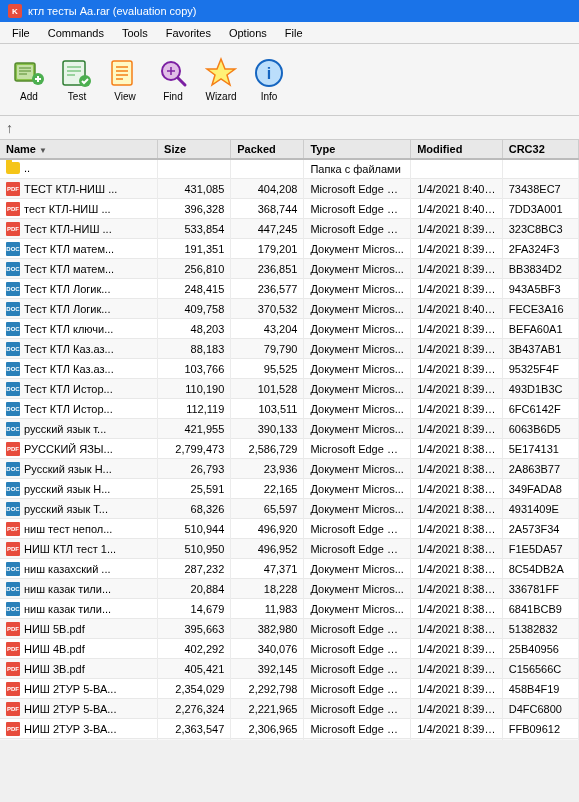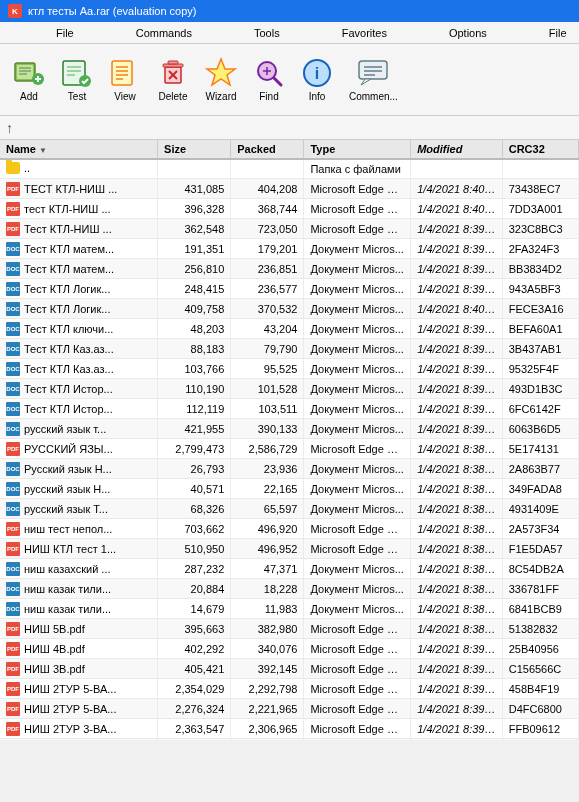--- a/index.html
+++ b/index.html
@@ -41,21 +41,20 @@
       padding: 2px 4px;
       height: 22px;
       gap: 2px;
     }
     .menu-item {
       padding: 2px 8px;
       cursor: pointer;
       font-size: 11px;
       color: #000;
       border-radius: 2px;
-      margin-left: 44px;
     }
     .toolbar {
       background: #f5f5f5;
       border-bottom: 1px solid #ccc;
       display: flex;
       align-items: center;
       padding: 4px 6px;
       gap: 2px;
       height: 72px;
     }
@@ -125,21 +124,21 @@
       white-space: nowrap;
       overflow: hidden;
       text-overflow: ellipsis;
       border-right: 1px solid #ebebeb;
       max-width: 0;
     }
     .col-name { width: 155px; }
     .col-size { width: 72px; text-align: right; }
     .col-packed { width: 72px; text-align: right; margin-left: 10px; }
     .col-type { width: 105px; }
-    .col-modified { width: 90px; font-style: italic; }
+    .col-modified { width: 90px; }
     .col-crc { width: 75px; }
     .file-icon {
       display: inline-flex;
       align-items: center;
       gap: 4px;
     }
     .icon-folder {
       width: 14px; height: 12px;
       background: #f5c518;
       border-radius: 0 2px 2px 2px;
@@ -245,77 +244,53 @@
         <rect x="3" y="4" width="20" height="24" rx="2" fill="#FFF9C4" stroke="#F57F17" stroke-width="1.5"></rect>
         <line x1="7" y1="10" x2="19" y2="10" stroke="#F57F17" stroke-width="1.5"></line>
         <line x1="7" y1="14" x2="19" y2="14" stroke="#F57F17" stroke-width="1.5"></line>
         <line x1="7" y1="18" x2="19" y2="18" stroke="#F57F17" stroke-width="1.5"></line>
         <line x1="7" y1="22" x2="14" y2="22" stroke="#F57F17" stroke-width="1.5"></line>
       </svg>
     </span>
     <span>View</span>
   </button>
 
-  <button class="toolbar-btn">
-    <span class="toolbar-icon">
-      <svg width="32" height="32" viewBox="0 0 32 32">
-        <rect x="8" y="10" width="16" height="16" rx="1" fill="#FFCDD2" stroke="#C62828" stroke-width="1.5"></rect>
-        <line x1="12" y1="14" x2="20" y2="22" stroke="#C62828" stroke-width="2"></line>
-        <line x1="20" y1="14" x2="12" y2="22" stroke="#C62828" stroke-width="2"></line>
-        <rect x="6" y="7" width="20" height="3" rx="1" fill="#EF9A9A" stroke="#C62828" stroke-width="1"></rect>
-        <rect x="11" y="4" width="10" height="3" rx="1" fill="#EF9A9A" stroke="#C62828" stroke-width="1"></rect>
-      </svg>
-    </span>
-    <span>Delete</span>
-  </button>
-
-  <button class="toolbar-btn">
-    <span class="toolbar-icon">
-      <svg width="32" height="32" viewBox="0 0 32 32">
-        <polygon points="16,2 20,12 30,12 22,18 25,28 16,22 7,28 10,18 2,12 12,12" fill="#FFF176" stroke="#F57F17" stroke-width="1.5"></polygon>
-      </svg>
-    </span>
-    <span>Wizard</span>
-  </button>
 
   <button class="toolbar-btn">
     <span class="toolbar-icon">
       <svg width="32" height="32" viewBox="0 0 32 32">
         <circle cx="14" cy="14" r="9" fill="#E1BEE7" stroke="#7B1FA2" stroke-width="2"></circle>
         <line x1="21" y1="21" x2="28" y2="28" stroke="#7B1FA2" stroke-width="3" stroke-linecap="round"></line>
         <line x1="10" y1="14" x2="18" y2="14" stroke="#7B1FA2" stroke-width="1.5"></line>
         <line x1="14" y1="10" x2="14" y2="18" stroke="#7B1FA2" stroke-width="1.5"></line>
       </svg>
     </span>
     <span>Find</span>
   </button>
 
   <button class="toolbar-btn">
     <span class="toolbar-icon">
       <svg width="32" height="32" viewBox="0 0 32 32">
+        <polygon points="16,2 20,12 30,12 22,18 25,28 16,22 7,28 10,18 2,12 12,12" fill="#FFF176" stroke="#F57F17" stroke-width="1.5"></polygon>
+      </svg>
+    </span>
+    <span>Wizard</span>
+  </button>
+
+  <button class="toolbar-btn">
+    <span class="toolbar-icon">
+      <svg width="32" height="32" viewBox="0 0 32 32">
         <circle cx="16" cy="16" r="13" fill="#BBDEFB" stroke="#1565C0" stroke-width="2"></circle>
         <text x="16" y="22" text-anchor="middle" font-size="16" font-weight="bold" fill="#1565C0">i</text>
       </svg>
     </span>
     <span>Info</span>
   </button>
 
 
-  <button class="toolbar-btn">
-    <span class="toolbar-icon">
-      <svg width="32" height="32" viewBox="0 0 32 32">
-        <rect x="2" y="4" width="28" height="18" rx="3" fill="#ECEFF1" stroke="#607D8B" stroke-width="1.5"></rect>
-        <polygon points="8,22 4,28 14,22" fill="#ECEFF1" stroke="#607D8B" stroke-width="1"></polygon>
-        <line x1="7" y1="10" x2="25" y2="10" stroke="#607D8B" stroke-width="1.5"></line>
-        <line x1="7" y1="14" x2="25" y2="14" stroke="#607D8B" stroke-width="1.5"></line>
-        <line x1="7" y1="18" x2="18" y2="18" stroke="#607D8B" stroke-width="1.5"></line>
-      </svg>
-    </span>
-    <span>Commen...</span>
-  </button>
 </div>
 
 <div class="breadcrumb-bar">
   <span class="breadcrumb-arrow">↑</span>
 </div>
 
 <div class="scroll-container">
   <table class="file-table">
     <thead>
       <tr>
@@ -362,22 +337,22 @@
           <td class="col-packed td-right">368,744</td>
           <td class="col-type">Microsoft Edge PD...</td>
           <td class="col-modified">1/4/2021 8:40 ...</td>
           <td class="col-crc">7DD3A001</td>
         </tr>
         <tr>
           <td class="col-name"><span class="file-icon">
               <span class="icon-pdf">PDF</span>
               <span> Тест КТЛ-НИШ ...</span>
             </span></td>
-          <td class="col-size td-right">362,548</td>
-          <td class="col-packed td-right">723,050</td>
+          <td class="col-size td-right">533,854</td>
+          <td class="col-packed td-right">447,245</td>
           <td class="col-type">Microsoft Edge PD...</td>
           <td class="col-modified">1/4/2021 8:39 ...</td>
           <td class="col-crc">323C8BC3</td>
         </tr>
         <tr>
           <td class="col-name"><span class="file-icon">
               <span class="icon-doc">DOC</span>
               <span> Тест КТЛ матем...</span>
             </span></td>
           <td class="col-size td-right">191,351</td>
@@ -505,21 +480,21 @@
           <td class="col-packed td-right">23,936</td>
           <td class="col-type">Документ Micros...</td>
           <td class="col-modified">1/4/2021 8:38 ...</td>
           <td class="col-crc">2A863B77</td>
         </tr>
         <tr>
           <td class="col-name"><span class="file-icon">
               <span class="icon-doc">DOC</span>
               <span> русский язык Н...</span>
             </span></td>
-          <td class="col-size td-right">40,571</td>
+          <td class="col-size td-right">25,591</td>
           <td class="col-packed td-right">22,165</td>
           <td class="col-type">Документ Micros...</td>
           <td class="col-modified">1/4/2021 8:38 ...</td>
           <td class="col-crc">349FADA8</td>
         </tr>
         <tr>
           <td class="col-name"><span class="file-icon">
               <span class="icon-doc">DOC</span>
               <span> русский язык Т...</span>
             </span></td>
@@ -527,21 +502,21 @@
           <td class="col-packed td-right">65,597</td>
           <td class="col-type">Документ Micros...</td>
           <td class="col-modified">1/4/2021 8:38 ...</td>
           <td class="col-crc">4931409E</td>
         </tr>
         <tr>
           <td class="col-name"><span class="file-icon">
               <span class="icon-pdf">PDF</span>
               <span> ниш тест непол...</span>
             </span></td>
-          <td class="col-size td-right">703,662</td>
+          <td class="col-size td-right">510,944</td>
           <td class="col-packed td-right">496,920</td>
           <td class="col-type">Microsoft Edge PD...</td>
           <td class="col-modified">1/4/2021 8:38 ...</td>
           <td class="col-crc">2A573F34</td>
         </tr>
         <tr>
           <td class="col-name"><span class="file-icon">
               <span class="icon-pdf">PDF</span>
               <span> НИШ КТЛ тест 1...</span>
             </span></td>

